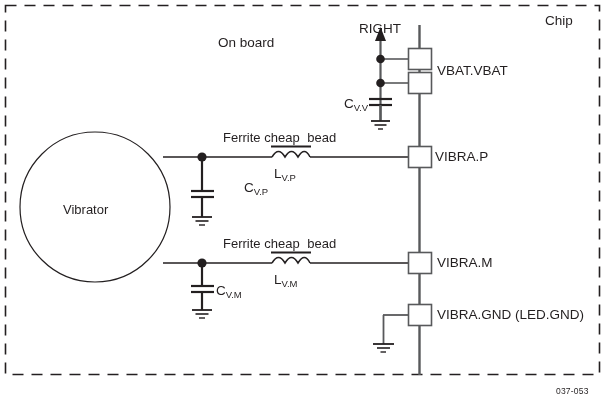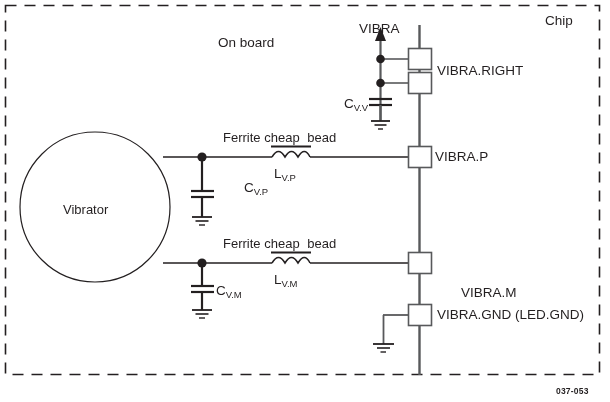--- a/index.html
+++ b/index.html
@@ -79,21 +79,21 @@
   <rect x="408.5" y="72.5" width="23" height="21" fill="#ffffff" stroke="#58595b" stroke-width="1.6"></rect>
   <rect x="408.5" y="146.5" width="23" height="21" fill="#ffffff" stroke="#58595b" stroke-width="1.6"></rect>
   <rect x="408.5" y="252.5" width="23" height="21" fill="#ffffff" stroke="#58595b" stroke-width="1.6"></rect>
   <rect x="408.5" y="304.5" width="23" height="21" fill="#ffffff" stroke="#58595b" stroke-width="1.6"></rect>
 </svg>
 
 <div class="lbl t14" style="left:218px; top:14px;margin-top:22px;">On board</div>
 
 <div class="lbl t14" style="left:497px; top:14px;margin-left:48px;">Chip</div>
 
-<div class="lbl t14" style="left:359px; top:22px;">VIBRA</div>
+<div class="lbl t14" style="left:359px; top:22px;">RIGHT</div>
 
 <div class="lbl t13" style="left:63px; top:203px;">Vibrator</div>
 
 <div class="lbl" style="left:344px; top:95px;text-align:right;">
   <span class="t14">C</span><span class="sub" style="position:relative; top:3px;">V.V</span>
 </div>
 
 <div class="lbl" style="left:216px; top:179px;margin-left:28px;">
   <span class="t14">C</span><span class="sub" style="position:relative; top:3px;">V.P</span>
 </div>
@@ -113,21 +113,21 @@
 
 <div class="lbl t13" style="left:223px; top:237px;">
   <span>Ferrite</span>
   <span>cheap</span>
   <span style="display:inline-block;width:4px;"></span><span>bead</span>
 </div>
 <div class="lbl" style="left:274px; top:271px;">
   <span class="t14">L</span><span class="sub" style="position:relative; top:3px;">V.M</span>
 </div>
 
-<div class="lbl t14" style="left:437px; top:64px;">VIBRA.RIGHT</div>
+<div class="lbl t14" style="left:437px; top:64px;">VBAT.VBAT</div>
 
 <div class="lbl t14" style="left:435px; top:150px;">VIBRA.P</div>
 
-<div class="lbl t14" style="left:461px; top:256px;margin-top:30px;">VIBRA.M</div>
+<div class="lbl t14" style="left:437px; top:256px;">VIBRA.M</div>
 
 <div class="lbl t14" style="left:437px; top:308px;">VIBRA.GND (LED.GND)</div>
 
-<div class="idtag" style="left:556px; top:386px;font-weight:bold;">037-053</div>
+<div class="idtag" style="left:556px; top:386px;">037-053</div>
 
 </body></html>

